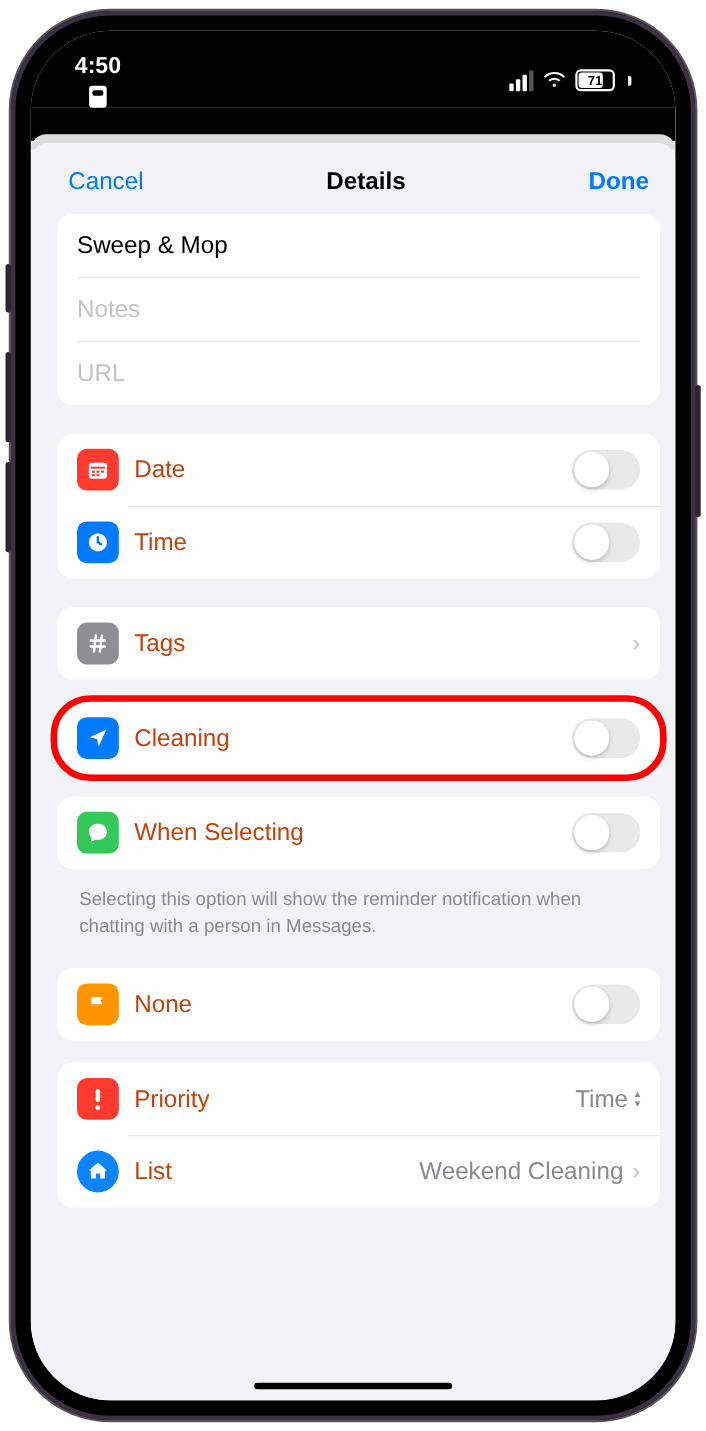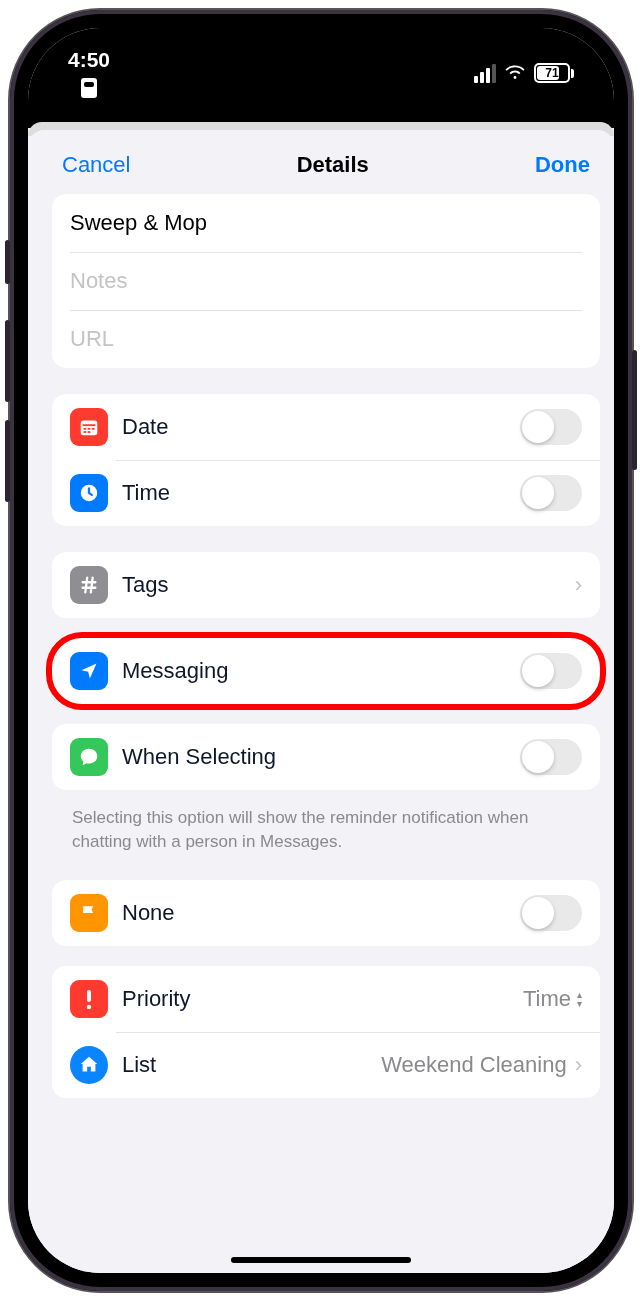--- a/index.html
+++ b/index.html
@@ -54,21 +54,21 @@
   .badge-icon { width: 16px; height: 20px; background:#fff; border-radius:3px; position:relative;}
   .badge-icon::after{content:"";position:absolute;top:4px;left:3px;width:10px;height:5px;border-radius:2px;background:#000;}
   .signal { display:flex; align-items:flex-end; gap:2px;}
   .signal span{width:4px;background:#fff;border-radius:1px;}
   .signal span:nth-child(1){height:7px;}
   .signal span:nth-child(2){height:11px;}
   .signal span:nth-child(3){height:15px;}
   .signal span:nth-child(4){height:19px;background:#555;}
   .wifi{width:22px;height:22px;position:relative;}
   .wifi svg{width:22px;height:22px;}
-  .battery { display:flex; align-items:center; gap:1px;}
+  .battery { display:flex; align-items:center; gap:12px;}
   .battery-body{width:36px;height:20px;border:2px solid #fff;border-radius:5px;position:relative;display:flex;align-items:center;justify-content:center;font-size:12px;font-weight:700;color:#000;}
   .battery-body::before{content:"";position:absolute;left:0;top:0;bottom:0;width:71%;background:#fff;border-radius:2px 0 0 2px;z-index:-1;}
   .battery-fill{position:absolute;left:1px;top:1px;bottom:1px;width:70%;background:#fff;border-radius:3px;}
   .battery-num{position:relative;z-index:2;}
   .battery-tip{width:3px;height:9px;background:#fff;border-radius:0 2px 2px 0;}
   
   .sheet-backdrop{
     background:#000;
     height: 30px;
   }
@@ -136,21 +136,21 @@
     background:#e3e3e6;
   }
   .text-value { font-size:22px; color:#000; }
   .placeholder { color:#c4c4c7; font-size:22px; }
   .icon-box{
     width:38px;height:38px;border-radius:9px;
     display:flex;align-items:center;justify-content:center;
     margin-right:14px;
     flex-shrink:0;
   }
-  .label { font-size:22px; color:#0f172a; flex:1;}
+  .label { font-size:22px; color:#c2410c; flex:1;}
   .toggle {
     width:62px;height:36px;border-radius:20px;background:#e9e9ea;position:relative;
   }
   .toggle::after{
     content:"";position:absolute;width:32px;height:32px;background:#fff;border-radius:50%;top:2px;left:2px;box-shadow:0 2px 4px rgba(0,0,0,.2);
   }
   .chevron { color:#c4c4c7; font-size:22px; margin-left:8px;}
   .detail-text{ color:#8a8a8e; font-size:22px;}
   .sort-icons{color:#8a8a8e;margin-left:6px;display:flex;flex-direction:column;font-size:10px;line-height:9px;}
   .footer-note{
@@ -279,21 +279,21 @@
         </div>
 
         <div class="group tight" style="position:relative;margin-bottom:20px;">
           <div class="highlight" style="left:-6px;right:-6px;top:-6px;bottom:-6px;"></div>
           <div class="row">
             <div class="icon-box" style="background:#007aff">
               <svg width="20" height="20" viewBox="0 0 24 24" fill="#fff">
                   <path d="M3 11l18-8-8 18-2-8-8-2z"></path>
                 </svg>
             </div>
-            <span class="label">Messaging</span>
+            <span class="label">Cleaning</span>
             <div class="toggle"></div>
           </div>
         </div>
 
         <div class="group tight" style="margin-bottom:16px;">
           <div class="row">
             <div class="icon-box" style="background:#34c759">
               <svg width="22" height="22" viewBox="0 0 24 24" fill="#fff">
                   <path d="M12 3C7 3 3 6.5 3 11c0 2.3 1.1 4.4 2.9 5.8L5 21l4.6-2.1c.8.1 1.6.2 2.4.2 5 0 9-3.5 9-8s-4-8-9-8z"></path>
                 </svg>

